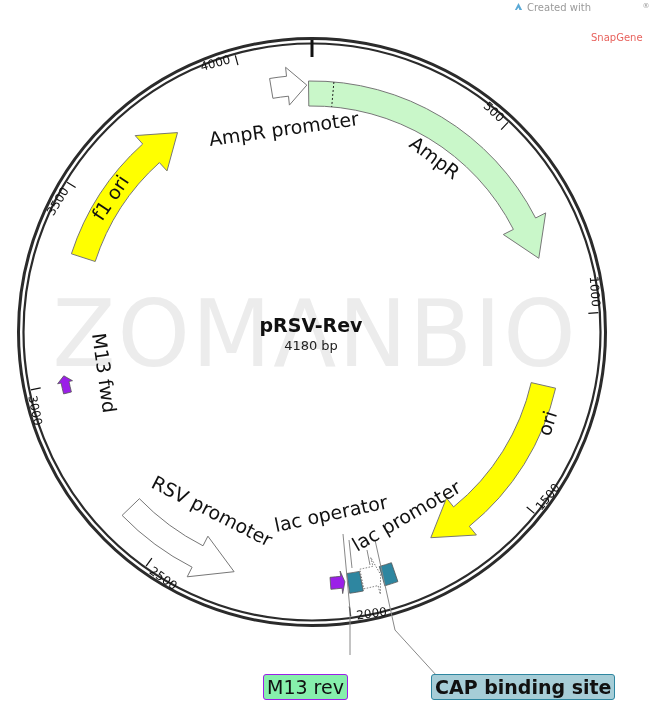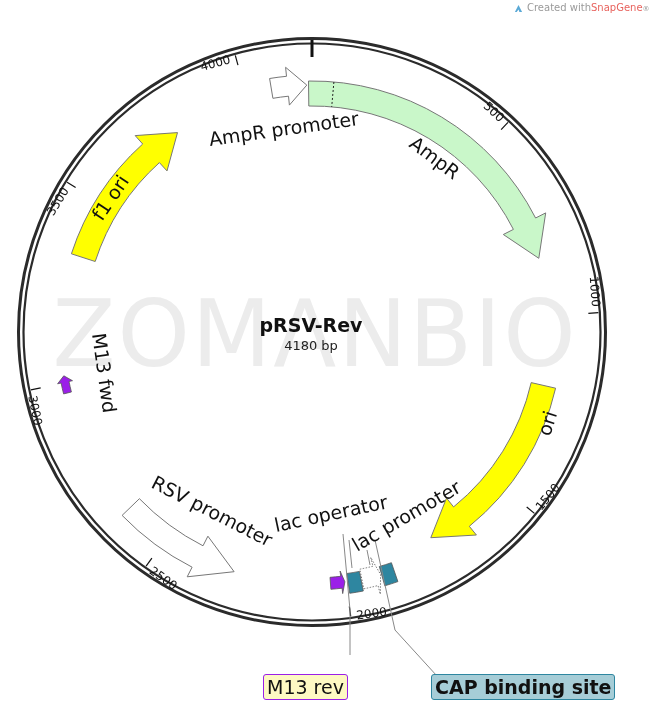--- a/index.html
+++ b/index.html
@@ -1,18 +1,18 @@
 <!DOCTYPE html>
 <html><head>
 <meta charset="utf-8">
 <style>
   html,body{margin:0;padding:0;background:#ffffff;}
   body{width:660px;height:704px;position:relative;overflow:hidden;font-family:"DejaVu Sans","Liberation Sans",sans-serif;}
-  #brand{position:absolute;left:514px;top:2px;font-size:10px;color:#9a9a9a;display:flex;align-items:flex-end;gap:4px;}
-  #brand .sg{color:#e8625d;}
+  #brand{position:absolute;left:514px;top:2px;font-size:10px;color:#9a9a9a;display:flex;align-items:flex-start;gap:4px;}
+  #brand .sg{color:#e8625d;margin-top:30px;}
   #brand .logo{width:9px;height:9px;}
   svg#map{position:absolute;left:0;top:0;}
   .wm{font-family:"DejaVu Sans",sans-serif;font-size:92px;fill:#ececec;letter-spacing:2px;}
   .lbl{font-family:"DejaVu Sans",sans-serif;font-size:19px;fill:#111;}
   .tick{font-family:"DejaVu Sans",sans-serif;font-size:12px;fill:#111;}
   .title{font-family:"DejaVu Sans",sans-serif;font-size:19px;font-weight:bold;fill:#111;}
   .sub{font-family:"DejaVu Sans",sans-serif;font-size:13px;fill:#222;}
   .callout{position:absolute;font-size:19px;color:#111;padding:0 3px;border-radius:3px;line-height:24px;}
 </style>
 </head>
@@ -82,14 +82,14 @@
   <text class="lbl" transform="translate(357,552) rotate(-30)">lac promoter</text>
   <text class="lbl" transform="translate(276,532) rotate(-12)">lac operator</text>
   <text class="lbl" transform="translate(150,487) rotate(27)">RSV promoter</text>
   <text class="lbl" transform="translate(92,334) rotate(82)">M13 fwd</text>
   <text class="lbl" transform="translate(102,222) rotate(-56)">f1 ori</text>
 
   <text class="title" x="311" y="332" text-anchor="middle">pRSV-Rev</text>
   <text class="sub" x="311" y="350" text-anchor="middle">4180 bp</text>
 </svg>
 
-<div class="callout" style="left:263px;top:674px;background:#fef9c3;border:1px solid #9b1fe8;"><span>M13 rev</span></div>
+<div class="callout" style="left:263px;top:674px;background:#86efac;border:1px solid #9b1fe8;"><span>M13 rev</span></div>
 <div class="callout" style="left:431px;top:674px;background:#a6cdd7;border:1px solid #2e86a0;font-weight:bold;"><span>CAP binding site</span></div>
 
 </body></html>

